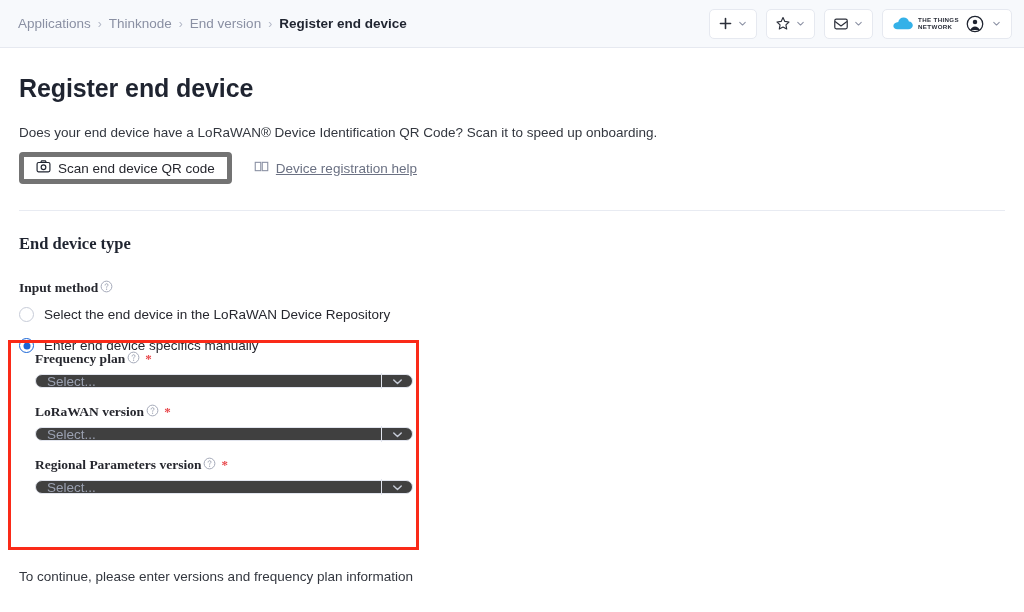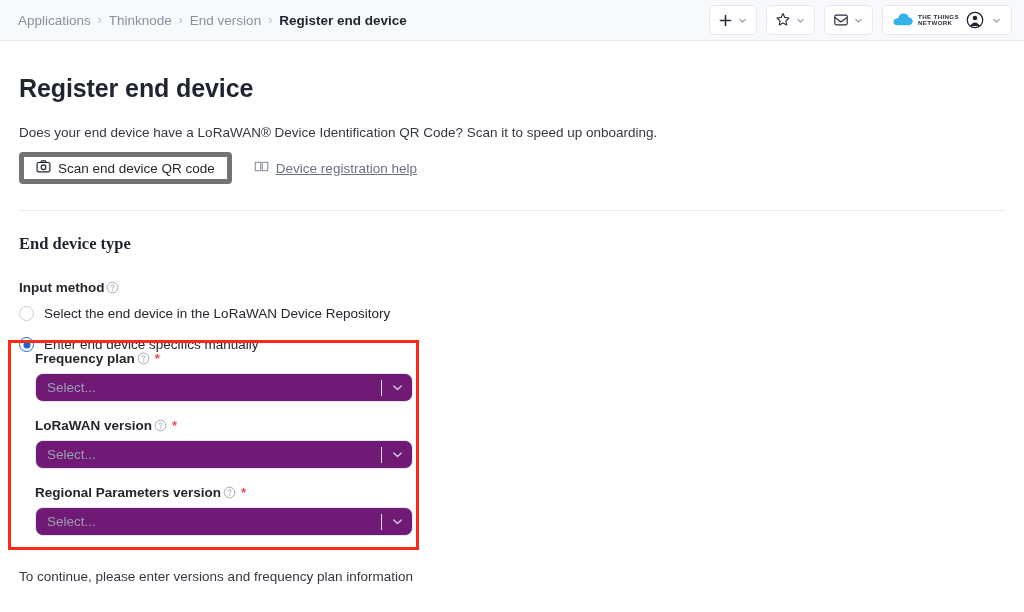--- a/index.html
+++ b/index.html
@@ -8,21 +8,21 @@
     width: 1024px; height: 612px;
     background: #ffffff;
     font-family: "Liberation Sans", sans-serif;
     color: #26272e;
     overflow: hidden;
   }
 
   
   .topbar {
     position: absolute; left: 0; top: 0;
-    width: 1024px; height: 41px;
+    width: 1024px; height: 48px;
     background: #f7f9fc;
     border-bottom: 1px solid #e6e9f0;
     display: flex; align-items: center;
     justify-content: space-between;
     padding: 0 12px 0 18px;
   }
   .breadcrumb { display: flex; align-items: center; font-size: 13.5px; }
   .bc-item { color: #8a90a3; white-space: nowrap; }
   .bc-item.current { color: #1f2430; font-weight: bold; }
   .bc-sep {
@@ -79,22 +79,22 @@
     margin: 26px 0 0 19px; width: 986px; height: 1px;
     background: #e8ebf2;
   }
 
   .section-title {
     margin: 23px 0 0 19px;
     font-size: 16.5px; font-weight: bold; color: #1f2430; font-family: Liberation Serif, serif;
   }
 
   .field-label {
-    display: flex; align-items: center; gap: 2px;
-    font-size: 13.5px; font-weight: bold; color: #26272e;
+    display: flex; gap: 2px;
+    font-size: 13.5px; font-weight: bold; color: #26272e; font-family: Liberation Serif, serif;
   }
   .input-method-label { margin: 26px 0 0 19px; }
 
   .qicon { color: #9aa0b0; display: inline-flex; }
   .req { color: #e8474b; font-size: 13px; margin-left: 3px; }
 
   .radio-row {
     display: flex; align-items: center; gap: 10px;
     margin-left: 19px; font-size: 13.5px; color: #26272e;
     cursor: pointer;
@@ -121,22 +121,22 @@
     border: 3px solid #fa2a18;
     pointer-events: none;
   }
 
   .form-fields { position: absolute; left: 16px; top: 310px; width: 1024px; }
   .fgroup { margin-left: 19px; }
   .fgroup + .fgroup { margin-top: 16px; }
   .fgroup .field-label { margin-bottom: 7px; }
 
   .select-box {
-    width: 378px; height: 29px;
-    background: #701a75; border: 1px solid #e2e5ee;
+    width: 378px; height: 14px;
+    background: #404040; border: 1px solid #e2e5ee;
     border-radius: 8px;
     display: flex; align-items: center;
     position: relative; cursor: pointer;
   }
   .select-placeholder {
     padding-left: 11px; font-size: 13.5px; color: #9aa0b0;
   }
   .select-ctrl {
     position: absolute; right: 0; top: 0; height: 100%;
     display: flex; align-items: center;

